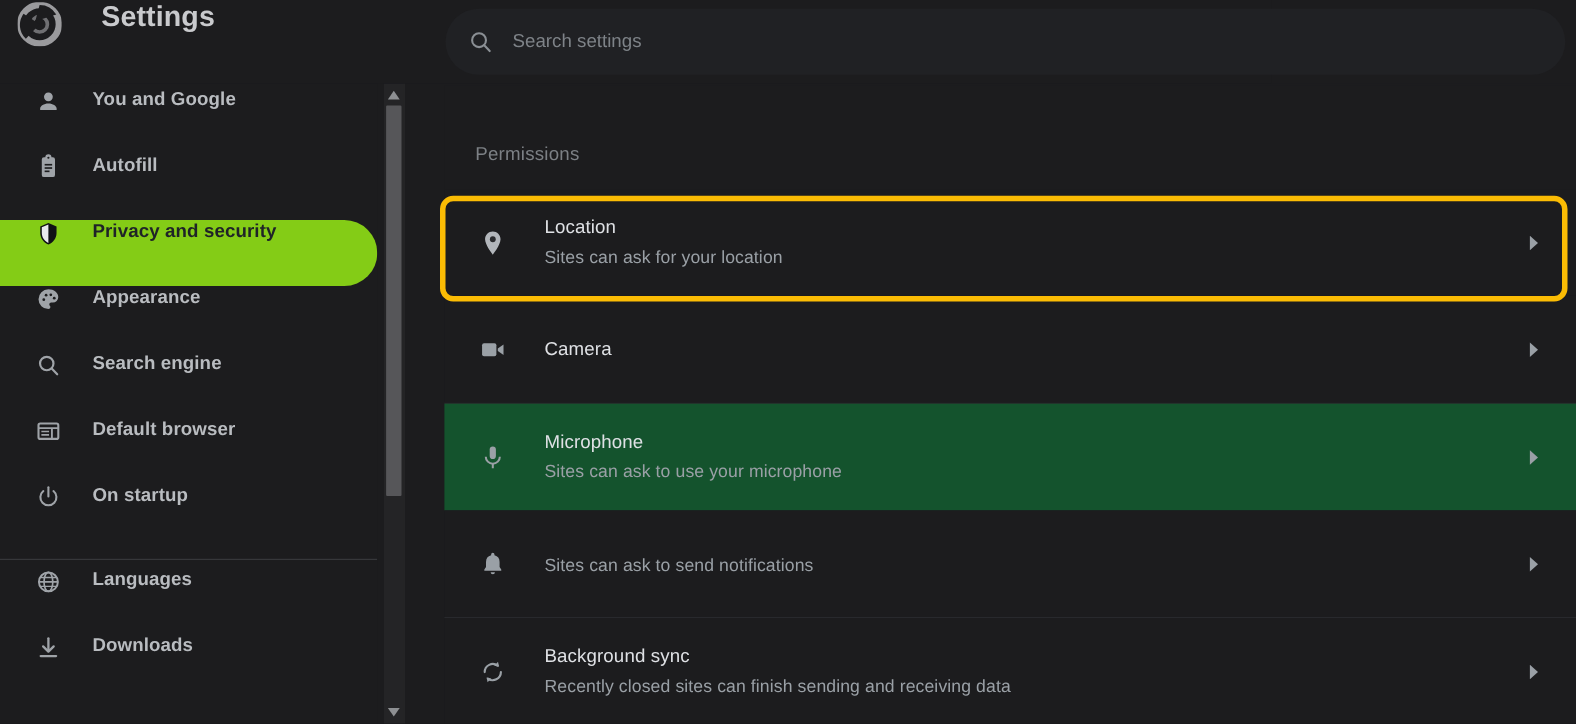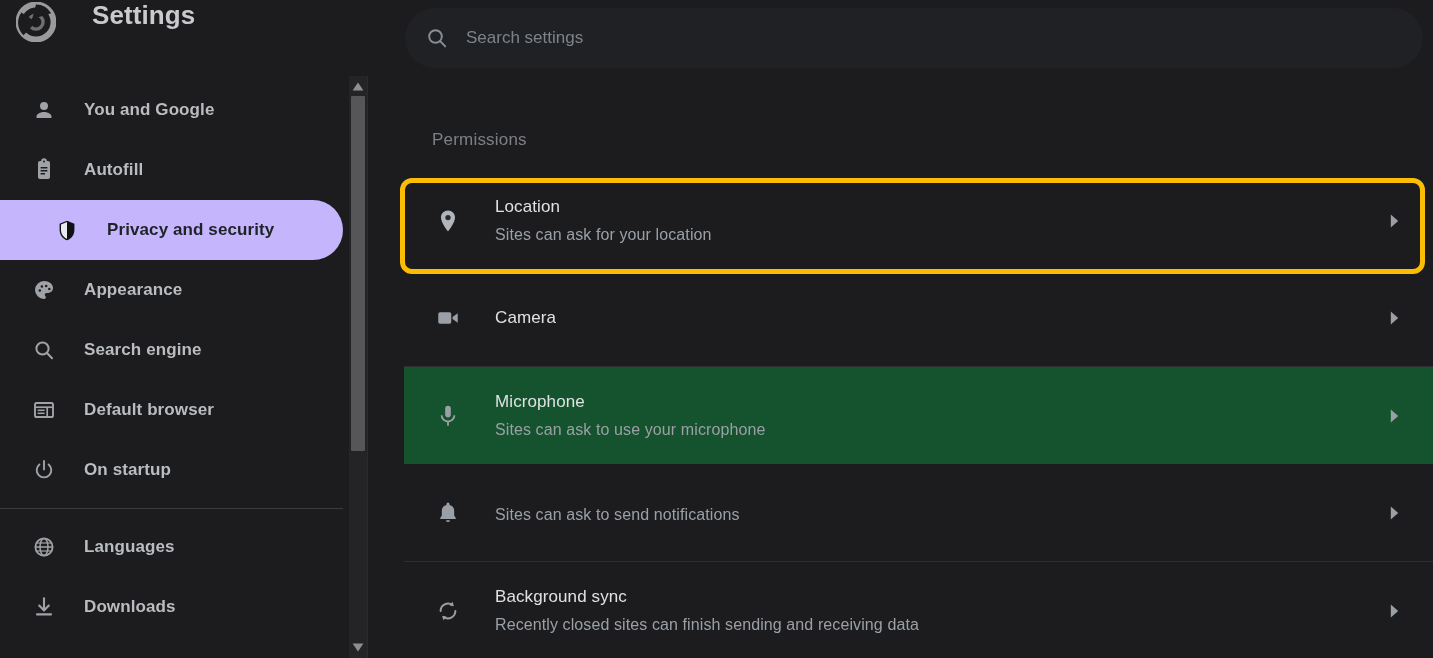--- a/index.html
+++ b/index.html
@@ -39,33 +39,33 @@
   }
   .search-input::placeholder{color:#7e8388;opacity:1;}
 
   
   .sidebar{
     position:absolute;left:0;top:76px;width:343px;height:582px;
     background:#1c1c1e;overflow:hidden;
   }
   .nav-group{padding-top:4px;}
   .nav-item{
-    position:relative;height:60px;display:flex;align-items:center;
+    position:relative;height:60px;display:flex;
     border-radius:0 30px 30px 0;margin-right:0;width:343px;
     box-sizing:border-box;cursor:pointer;
   }
   .nav-item .ico{
     width:24px;height:24px;margin-left:32px;flex:none;
     display:flex;align-items:center;justify-content:center;
   }
   .nav-item .lbl{
     margin-left:28px;font-size:17px;font-weight:700;color:#b9bcc0;
     letter-spacing:.1px;white-space:nowrap;
   }
-  .nav-item.selected{background:#c4b5fd;padding-left:23px;}
+  .nav-item.selected{background:#84cc16;}
   .nav-item.selected .lbl{color:#1f2328;font-weight:700;}
   .nav-divider{height:1px;background:#3a3b3e;margin:8px 0 8px 0;width:343px;}
 
   
   .sb-track{
     position:absolute;left:349px;top:76px;width:18px;height:582px;
     background:#242426;
   }
   .sb-arrow{
     position:absolute;left:0;width:18px;height:17px;

